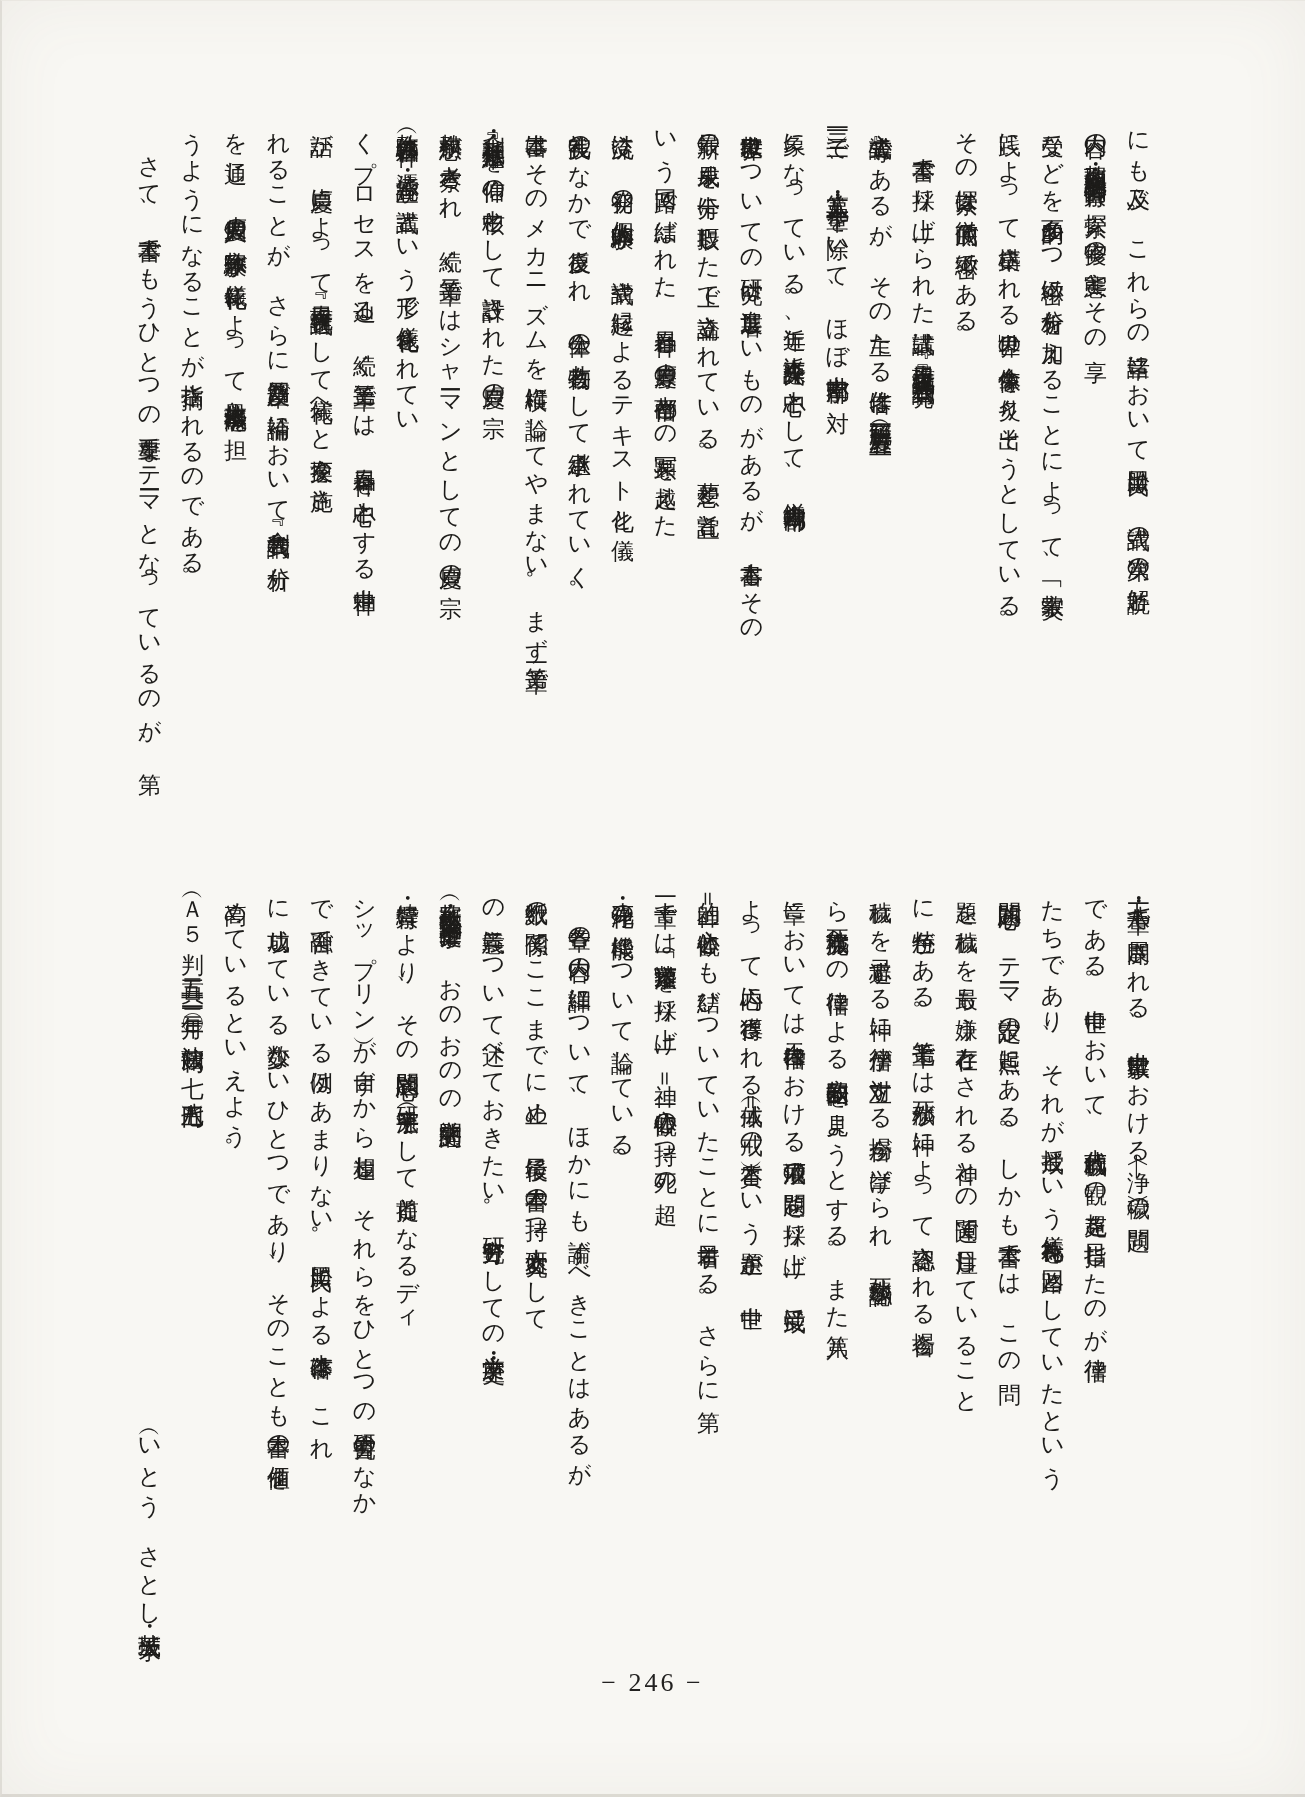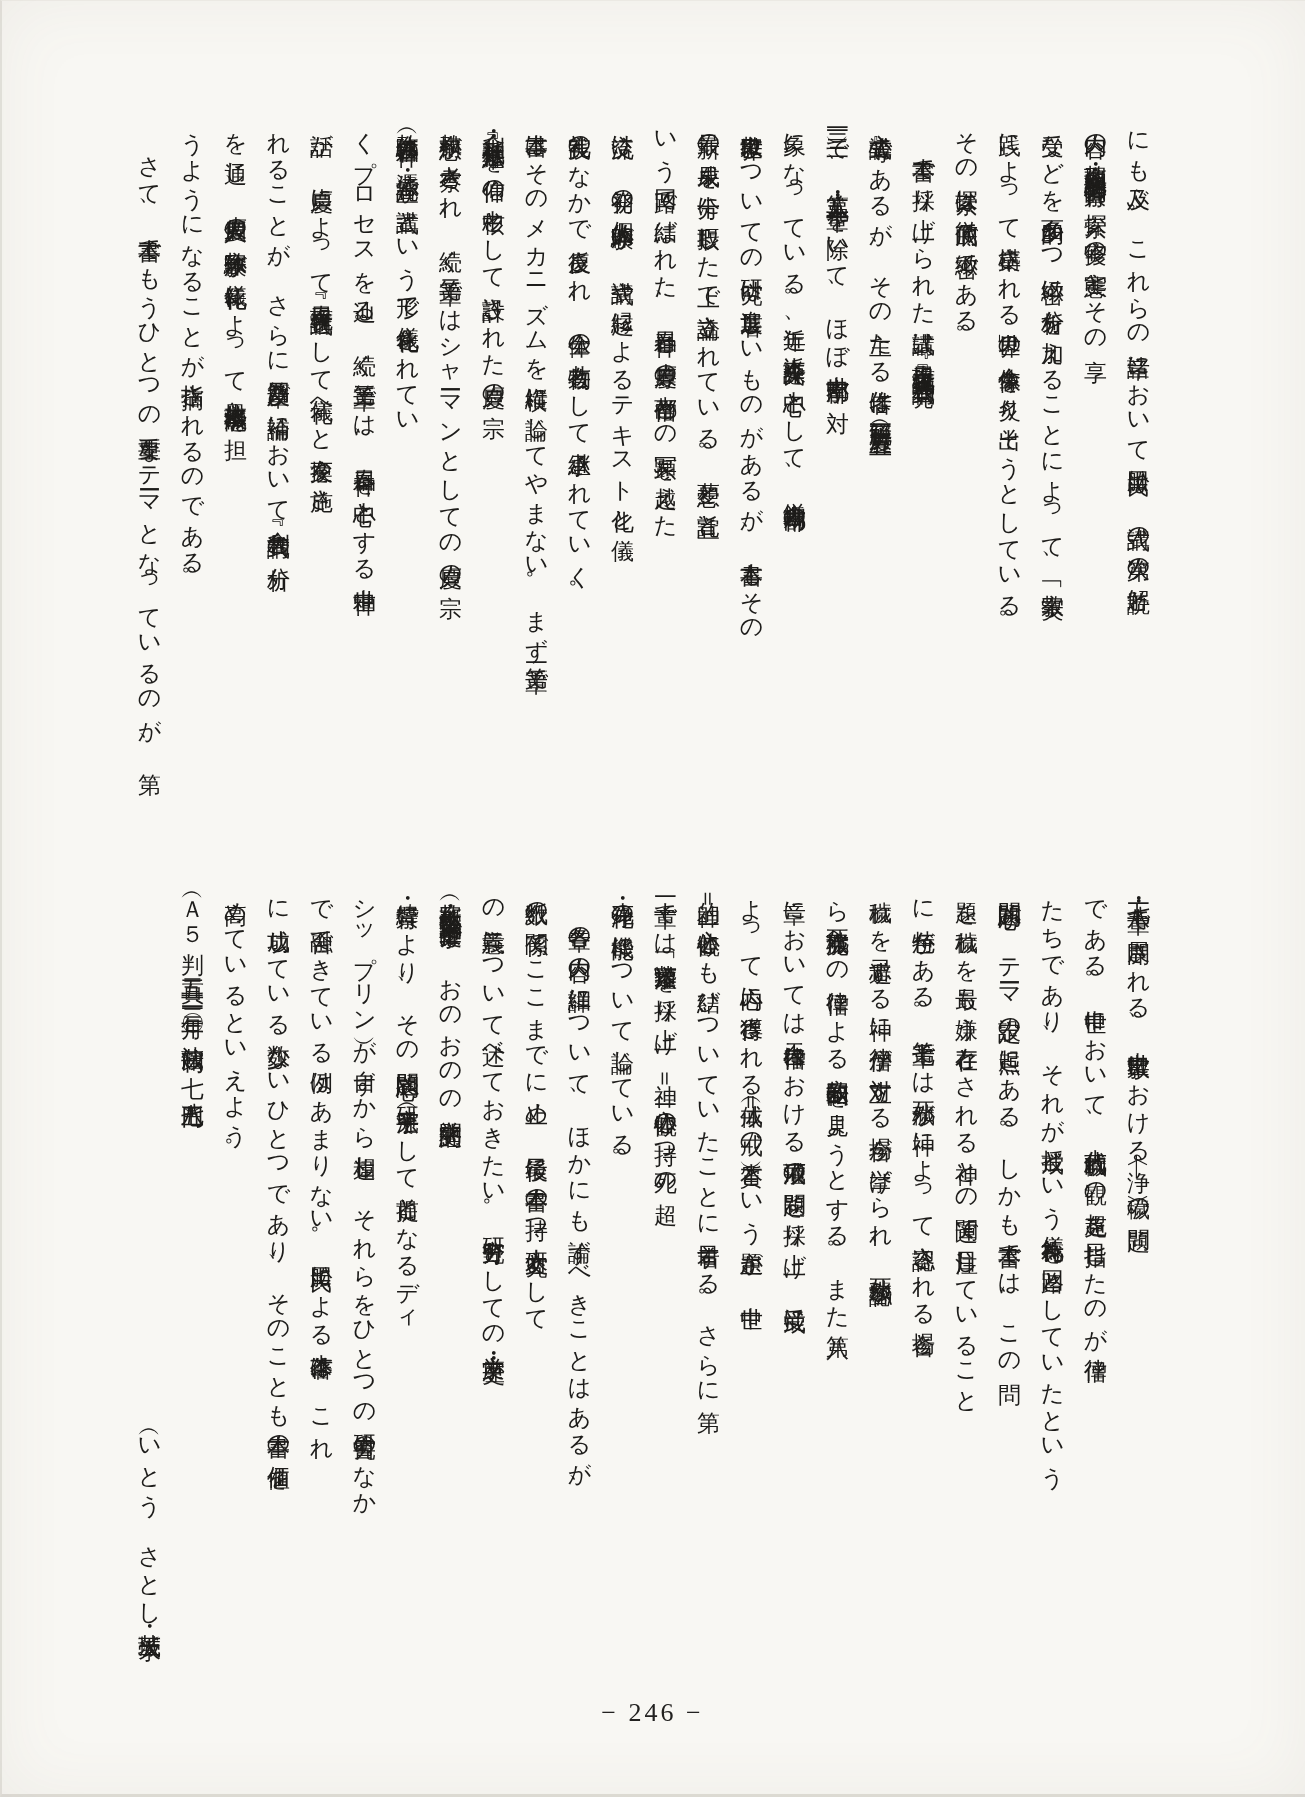--- a/index.html
+++ b/index.html
@@ -59,21 +59,20 @@
   }
   .page-number {
     position: absolute;
     top: 1668px;
     left: 0;
     width: 100%;
     text-align: center;
     font-size: 26px;
     letter-spacing: 3px;
     color: #222120;
-    margin-top: 30px;
   }
 </style>
 </head>
 <body>
 
 <div class="page">
 
   <div id="block-top" class="vblock">
       <div class="vline">にも及ぶ。これらの諸章において舩田氏は、講式の次第の解読と、</div>
       <div class="vline">内容の教理的・思想的・信仰的背景の探索、実修の実態とその享</div>

